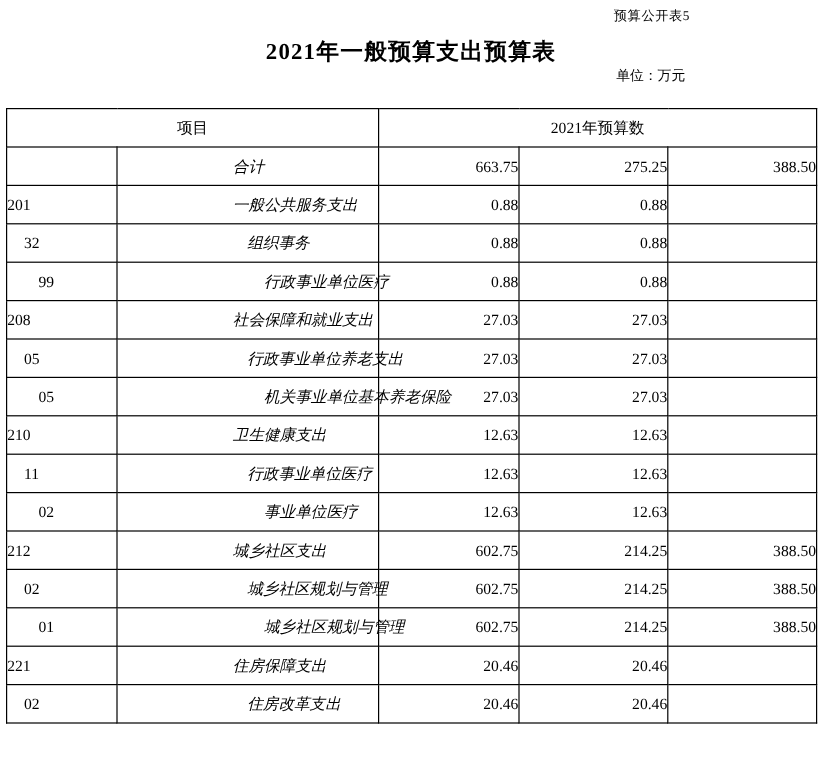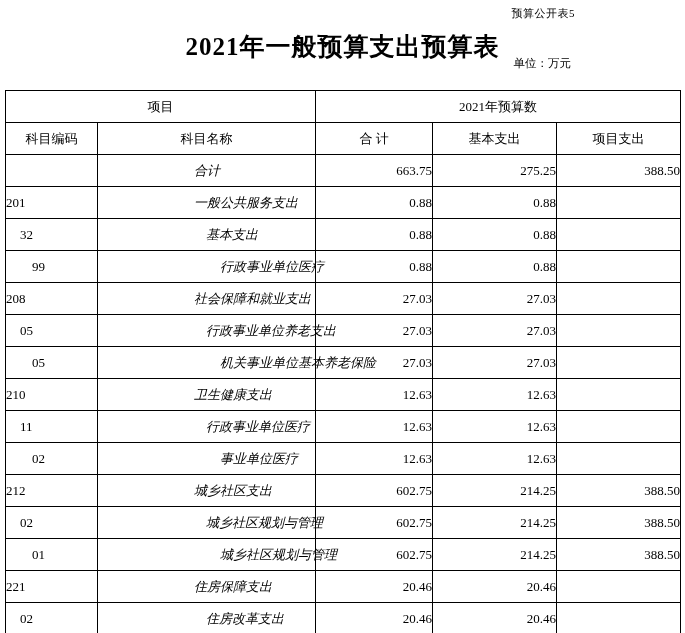--- a/index.html
+++ b/index.html
@@ -27,21 +27,21 @@
     font-size: 11px;
     font-family: "Liberation Serif", serif;
     letter-spacing: 0.5px;
   }
   .doc-title {
     position: absolute;
     top: 30px;
     left: 0;
     width: 685px;
     text-align: center;
-    font-size: 25px;
+    font-size: 19px;
     font-weight: bold;
     font-family: "Liberation Serif", serif;
     letter-spacing: 1px;
   }
   .unit-line {
     position: absolute;
     top: 56px;
     right: 14px;
     font-size: 11.5px;
     font-family: "Liberation Serif", serif;
@@ -112,46 +112,39 @@
       <col class="c-name">
       <col class="c-total">
       <col class="c-basic">
       <col class="c-proj">
     </colgroup>
     <thead>
       <tr>
         <th class="hdr" colspan="2">项目</th>
         <th class="hdr" colspan="3">2021年预算数</th>
       </tr>
-      <tr>
-        <th class="hdr">科目编码</th>
-        <th class="hdr">科目名称</th>
-        <th class="hdr">合 计</th>
-        <th class="hdr">基本支出</th>
-        <th class="hdr">项目支出</th>
-      </tr>
     </thead>
     <tbody id="table-body">
         <tr>
           <td class="code ind0"></td>
           <td class="name lvl0">合计</td>
           <td class="num">663.75</td>
           <td class="num">275.25</td>
           <td class="num">388.50</td>
         </tr>
         <tr>
           <td class="code ind0">201</td>
           <td class="name lvl1">一般公共服务支出</td>
           <td class="num">0.88</td>
           <td class="num">0.88</td>
           <td class="num"></td>
         </tr>
         <tr>
           <td class="code ind1">32</td>
-          <td class="name lvl2">基本支出</td>
+          <td class="name lvl2">组织事务</td>
           <td class="num">0.88</td>
           <td class="num">0.88</td>
           <td class="num"></td>
         </tr>
         <tr>
           <td class="code ind2">99</td>
           <td class="name lvl3">行政事业单位医疗</td>
           <td class="num">0.88</td>
           <td class="num">0.88</td>
           <td class="num"></td>

